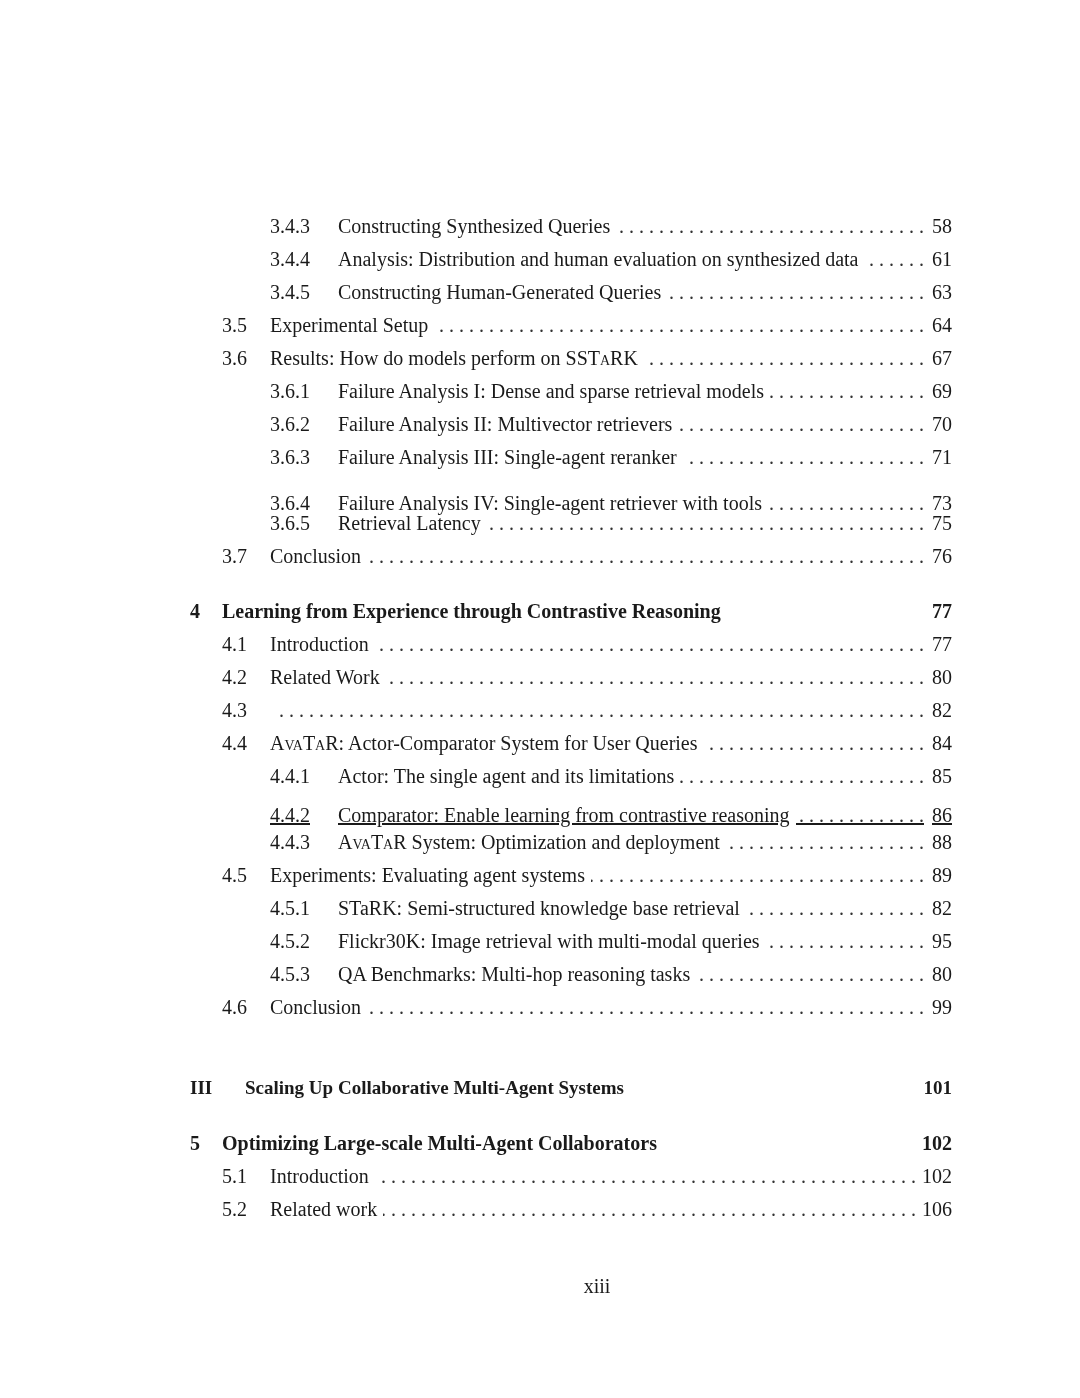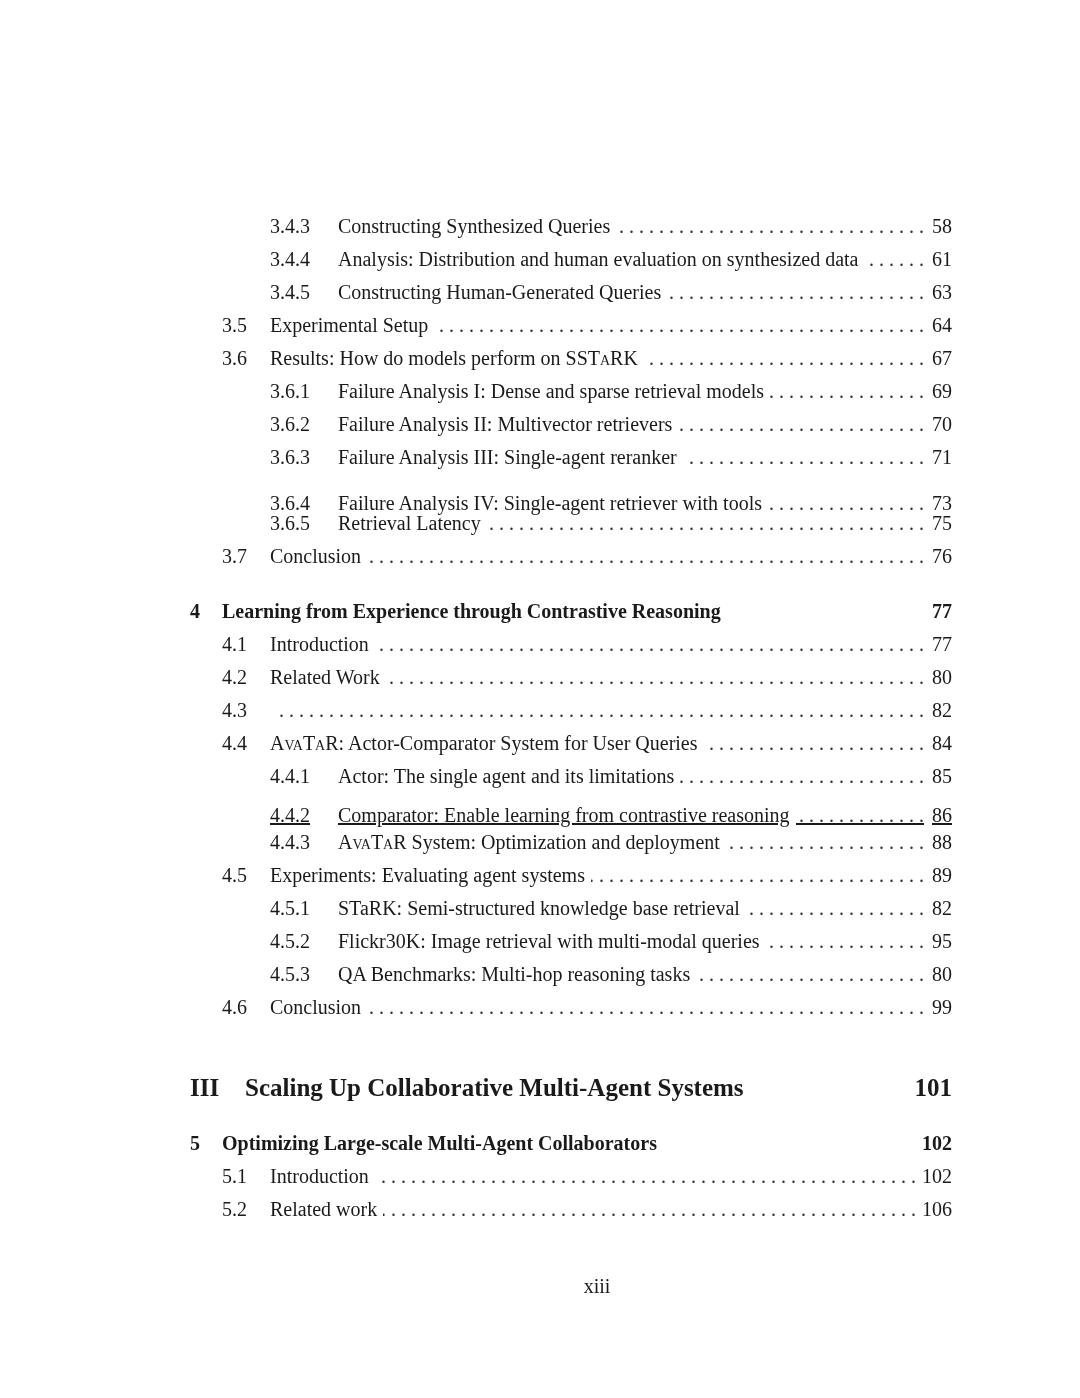--- a/index.html
+++ b/index.html
@@ -23,21 +23,21 @@
     }
     .row .page { display: inline-block; text-align: right; min-width: 22px; }
     .lvl1 .num { width: 32px; font-weight: bold; }
     .lvl1 .title { font-weight: bold; }
     .lvl1 .page { font-weight: bold; }
     .lvl1 .spacer { flex: 1; }
     .lvl2 .num { margin-left: 32px; width: 48px; }
     .lvl3 .num { margin-left: 80px; width: 68px; }
     .part {
       position: absolute; left: 190px; width: 762px; height: 36px;
-      display: flex; align-items: baseline; font-size: 25px; font-weight: bold; line-height: 36px;
+      display: flex; align-items: baseline; font-size: 19px; font-weight: bold; line-height: 36px;
     }
     .part .num { width: 55px; }
     .part .spacer { flex: 1; }
     .sc { font-variant: small-caps; }
     .footer {
       position: absolute; top: 1275px; left: 15px; width: 1080px; text-align: center;
       font-size: 20px; padding-left: 84px; box-sizing: border-box;
     }
   </style>
 </head>

